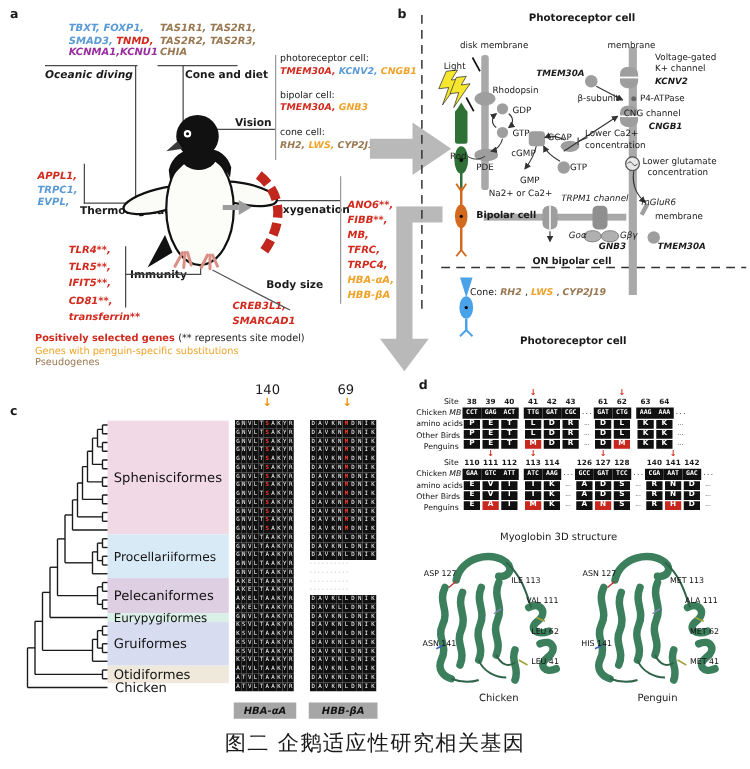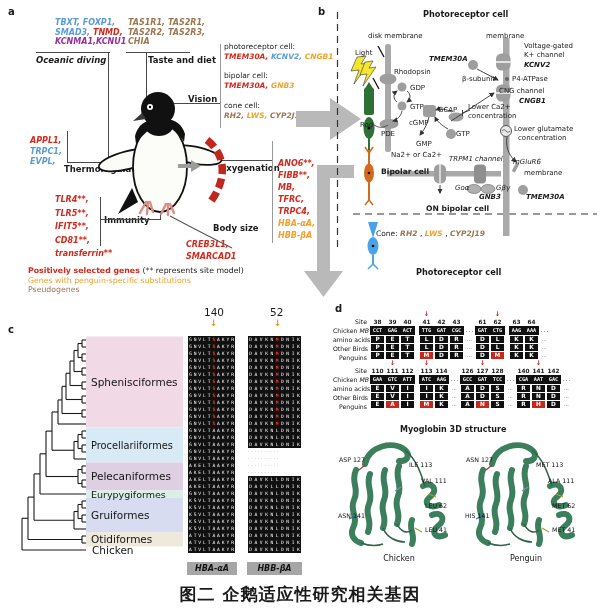--- a/index.html
+++ b/index.html
@@ -47,22 +47,22 @@
   .r-site{height:8px;line-height:8px;text-align:center;font-size:5.8px;font-weight:600}
   .r-cod{height:9px;line-height:9px;text-align:center;background:#101010;color:#fff;
       font-family:"DejaVu Sans Mono","Liberation Mono",monospace;font-size:5.2px;font-weight:bold}
   .r-aa{height:7px;line-height:7px;margin:1px 1px 0;text-align:center;background:#101010;color:#fff;
       font-size:5.8px;font-weight:bold}
   .r-aa.diff{background:#c8271e}
   .mb-col.ell .r-cod,.mb-col.ell .r-aa{background:transparent;color:#333;font-weight:normal;font-size:5px}
   .struct{position:absolute;width:128px;height:130px}
   .res-label{position:absolute;font-size:6.3px;white-space:nowrap;color:#111}
   .struct-name{position:absolute;left:0;right:0;top:118px;text-align:center;font-size:8px}
-  .cap{position:absolute;left:0;right:0;top:583px;text-align:center;font-size:17px;font-weight:bold;letter-spacing:1px}
-  .mtitle{position:absolute;font-size:8px;font-weight:700}
+  .cap{position:absolute;left:0;right:0;top:583px;text-align:center;font-size:17px;font-weight:normal;letter-spacing:1px}
+  .mtitle{position:absolute;font-size:8px;font-weight:400}
 </style>
 </head>
 <body>
 
 <div class="panel-label" style="left:8px;top:6px">a</div>
 
 <div class="genes" style="left:55px;top:18px">
     <div><span class="c-blue">TBXT, </span><span class="c-blue">FOXP1,</span></div>
     <div><span class="c-blue">SMAD3, </span><span class="c-red">TNMD,</span></div>
     <div><span class="c-purple">KCNMA1,</span><span class="c-purple">KCNU1</span></div>
@@ -102,21 +102,21 @@
     <div><span class="c-red">IFIT5**,</span></div>
     <div><span class="c-red">CD81**,</span></div>
     <div><span class="c-red">transferrin**</span></div>
   </div>
 <div class="genes sp12" style="left:186px;top:239px">
     <div><span class="c-red">CREB3L1,</span></div>
     <div><span class="c-red">SMARCAD1</span></div>
   </div>
 
 <div class="trait it" style="left:36px;top:55px">Oceanic diving</div>
-<div class="trait" style="left:148px;top:55px">Taste and diet</div>
+<div class="trait" style="left:148px;top:55px">Cone and diet</div>
 <div class="trait" style="left:188px;top:94px">Vision</div>
 <div class="trait" style="left:64px;top:164px">Thermoregulation</div>
 <div class="trait" style="left:219px;top:163px">Oxygenation</div>
 <div class="trait" style="left:104px;top:215px">Immunity</div>
 <div class="trait" style="left:213px;top:223px">Body size</div>
 
 <div class="ln" style="left:36px;top:52px;width:74px"></div>
 <div class="ln" style="left:108px;top:52px;height:111px"></div>
 <div class="ln" style="left:126px;top:52px;width:64px"></div>
 <div class="ln" style="left:146px;top:52px;height:45px"></div>
@@ -296,21 +296,21 @@
 <div class="bl gene c-orange" style="left:479px;top:193px">GNB3</div>
 <div class="bl gene c-red" style="left:526px;top:193px">TMEM30A</div>
 <div class="bl bold" style="left:426px;top:204px">ON bipolar cell</div>
 <div class="genes small" style="left:376px;top:229px">
     <div><span class="c-black">Cone:  </span><span class="c-brown">RH2 </span><span class="c-black">, </span><span class="c-orange">LWS </span><span class="c-black">, </span><span class="c-brown">CYP2J19</span></div>
   </div>
 <div class="bl big" style="left:416px;top:267px">Photoreceptor cell</div>
 
 <div class="panel-label" style="left:8px;top:324px">c</div>
 <div class="colnum" style="left:204px;top:306px">140</div>
-<div class="colnum" style="left:270px;top:306px">52</div>
+<div class="colnum" style="left:270px;top:306px">69</div>
 <div class="colarrow" style="left:210px;top:318px">↓</div>
 <div class="colarrow" style="left:274px;top:318px">↓</div>
 
 <svg id="tree-svg" class="abs" style="left:12px;top:330px" width="176" height="242">
     <rect x="74" y="6.5" width="97" height="91" fill="#f2d9e6"></rect>
     <rect x="74" y="97.5" width="97" height="35" fill="#d9eaf7"></rect>
     <rect x="74" y="132.5" width="97" height="28" fill="#decfe3"></rect>
     <rect x="74" y="160.5" width="97" height="7" fill="#d9efe8"></rect>
     <rect x="74" y="167.5" width="97" height="35" fill="#d7dcf0"></rect>
     <rect x="74" y="202.5" width="97" height="14" fill="#eee9da"></rect>

